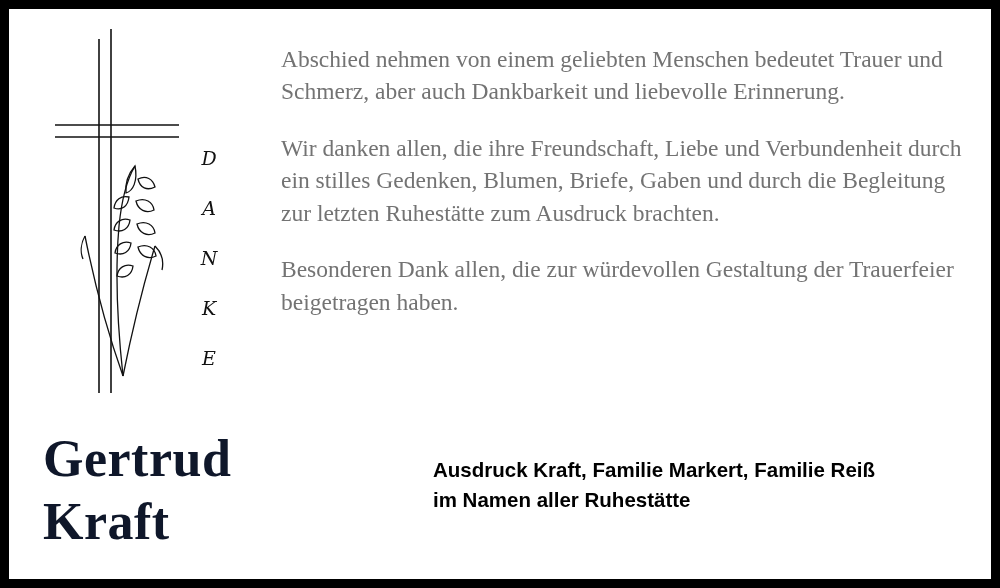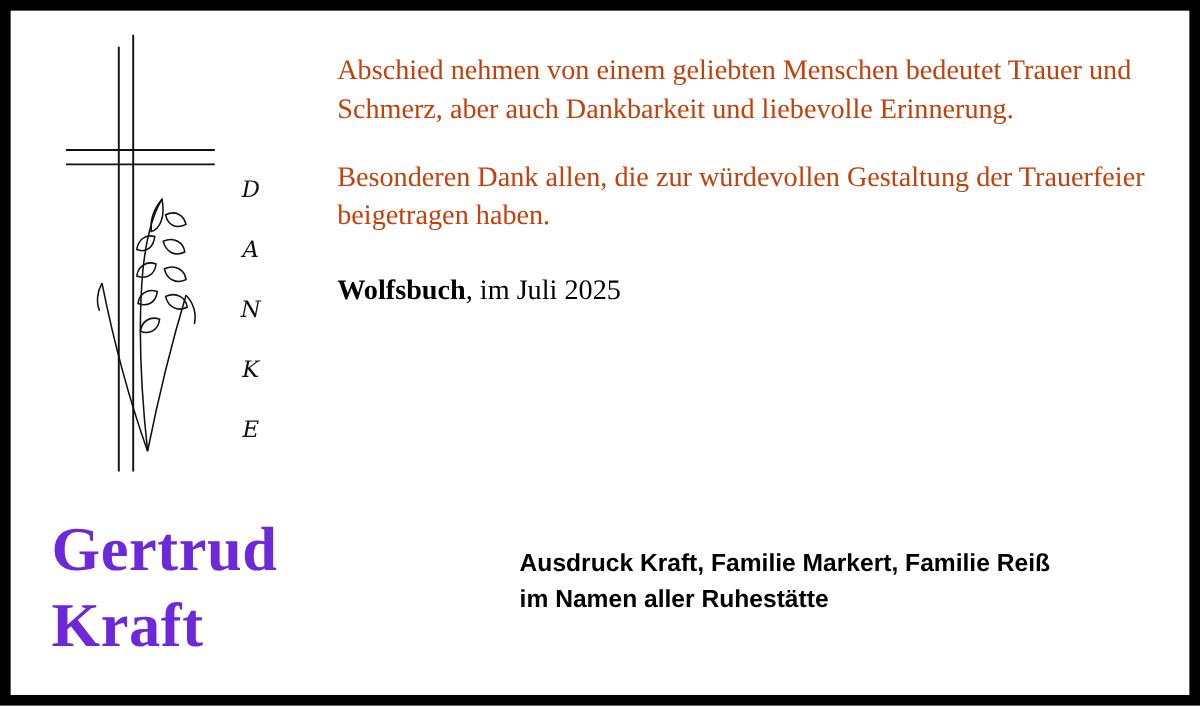--- a/index.html
+++ b/index.html
@@ -63,41 +63,41 @@
   .deceased {
     position: absolute;
     left: 34px;
     top: 418px;
     width: 240px;
     font-family: "Liberation Serif", serif;
     font-weight: bold;
     font-size: 52px;
     line-height: 1.22;
     letter-spacing: 0.5px;
-    color: #6d28d9;
+    color: #0f172a;
   }
   .deceased .ln {
     display: block;
     white-space: nowrap;
   }
 
   
   .right-col {
     position: absolute;
     left: 272px;
     top: 34px;
     width: 690px;
   }
   .para {
     font-family: "Liberation Serif", serif;
     font-size: 23.5px;
     line-height: 1.38;
     margin: 0 0 24px 0;
     text-align: left;
-    color: #c2410c;
+    color: #737373;
   }
   .para:last-of-type { margin-bottom: 4px; }
 
   .place-line {
     margin-top: 30px;
     font-family: "Liberation Serif", serif;
     font-size: 23.5px;
     line-height: 1.3;
     color: #000;
   }
@@ -158,25 +158,23 @@
       </div>
 
       <div class="deceased">
         <span class="ln">Gertrud</span>
         <span class="ln">Kraft</span>
       </div>
     </div>
 
     <div class="right-col">
       <p class="para">Abschied nehmen von einem geliebten Menschen bedeutet Trauer und Schmerz, aber auch Dankbarkeit und liebevolle Erinnerung.</p>
+      <p class="para">Wir danken allen, die ihre Freundschaft, Liebe und Verbundenheit durch ein stilles Gedenken, Blumen, Briefe, Gaben und durch die Begleitung zur letzten Ruhestätte zum Ausdruck brachten.</p>
       <p class="para">Besonderen Dank allen, die zur würdevollen Gestaltung der Trauerfeier beigetragen haben.</p>
 
-      <div class="place-line">
-        <b>Wolfsbuch</b><span>, im Juli 2025</span>
-      </div>
     </div>
 
     <div class="families">
       <span class="ln">Ausdruck Kraft, Familie Markert, Familie Reiß</span>
       <span class="ln">im Namen aller Ruhestätte</span>
     </div>
 
   </div>
 </div>
 

